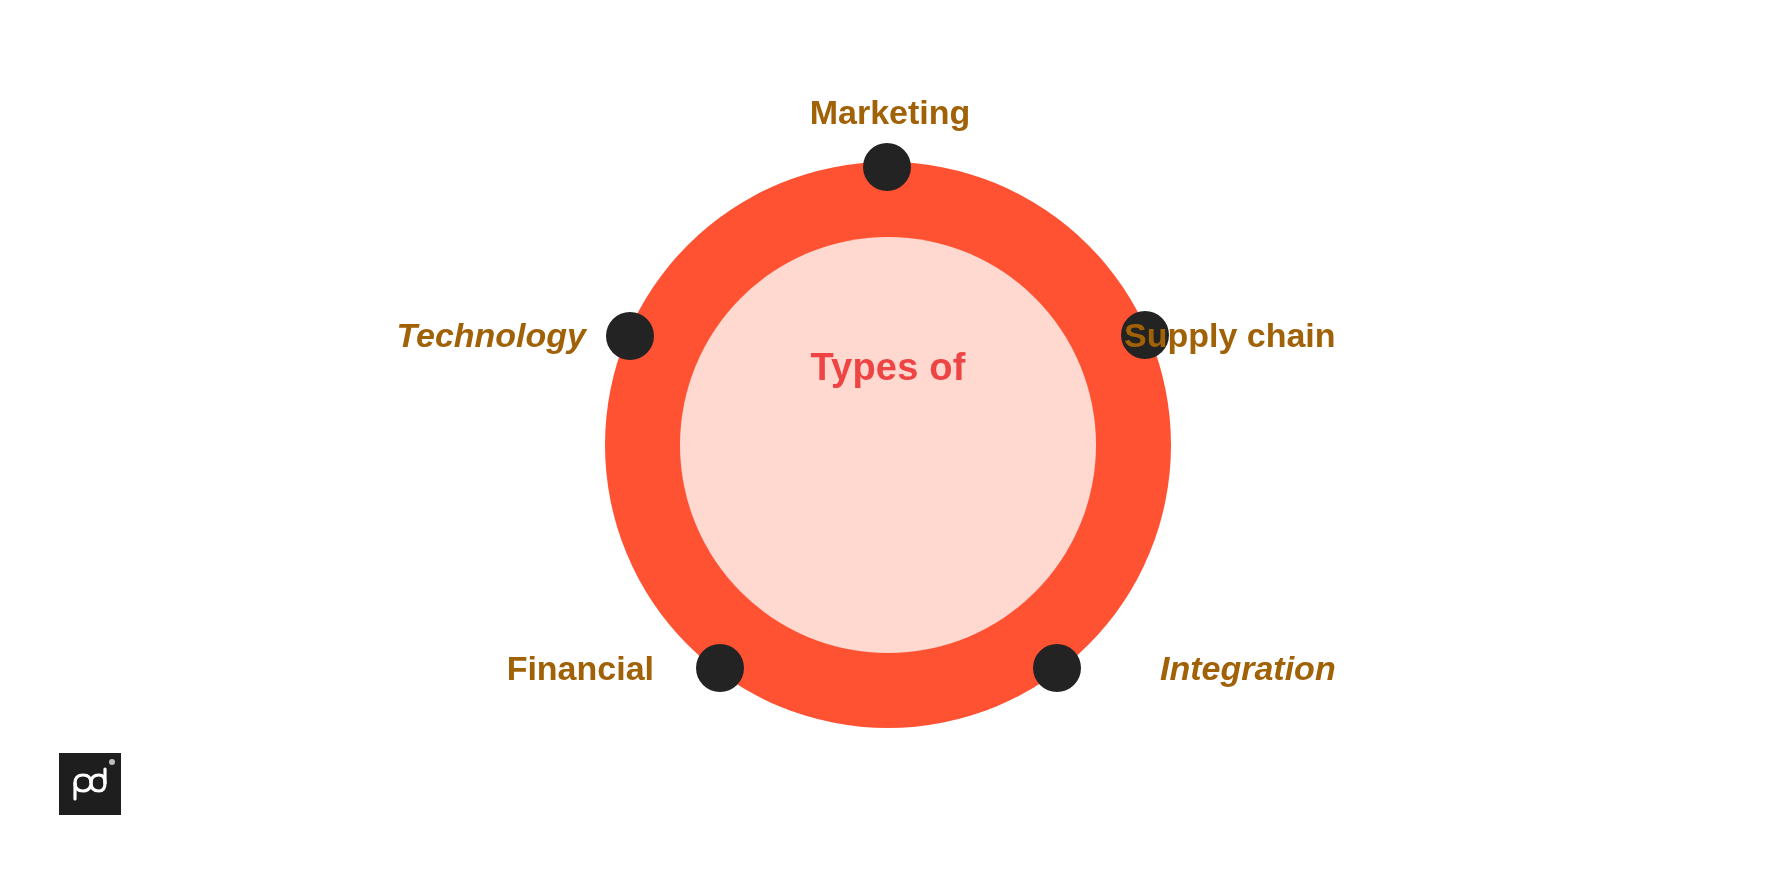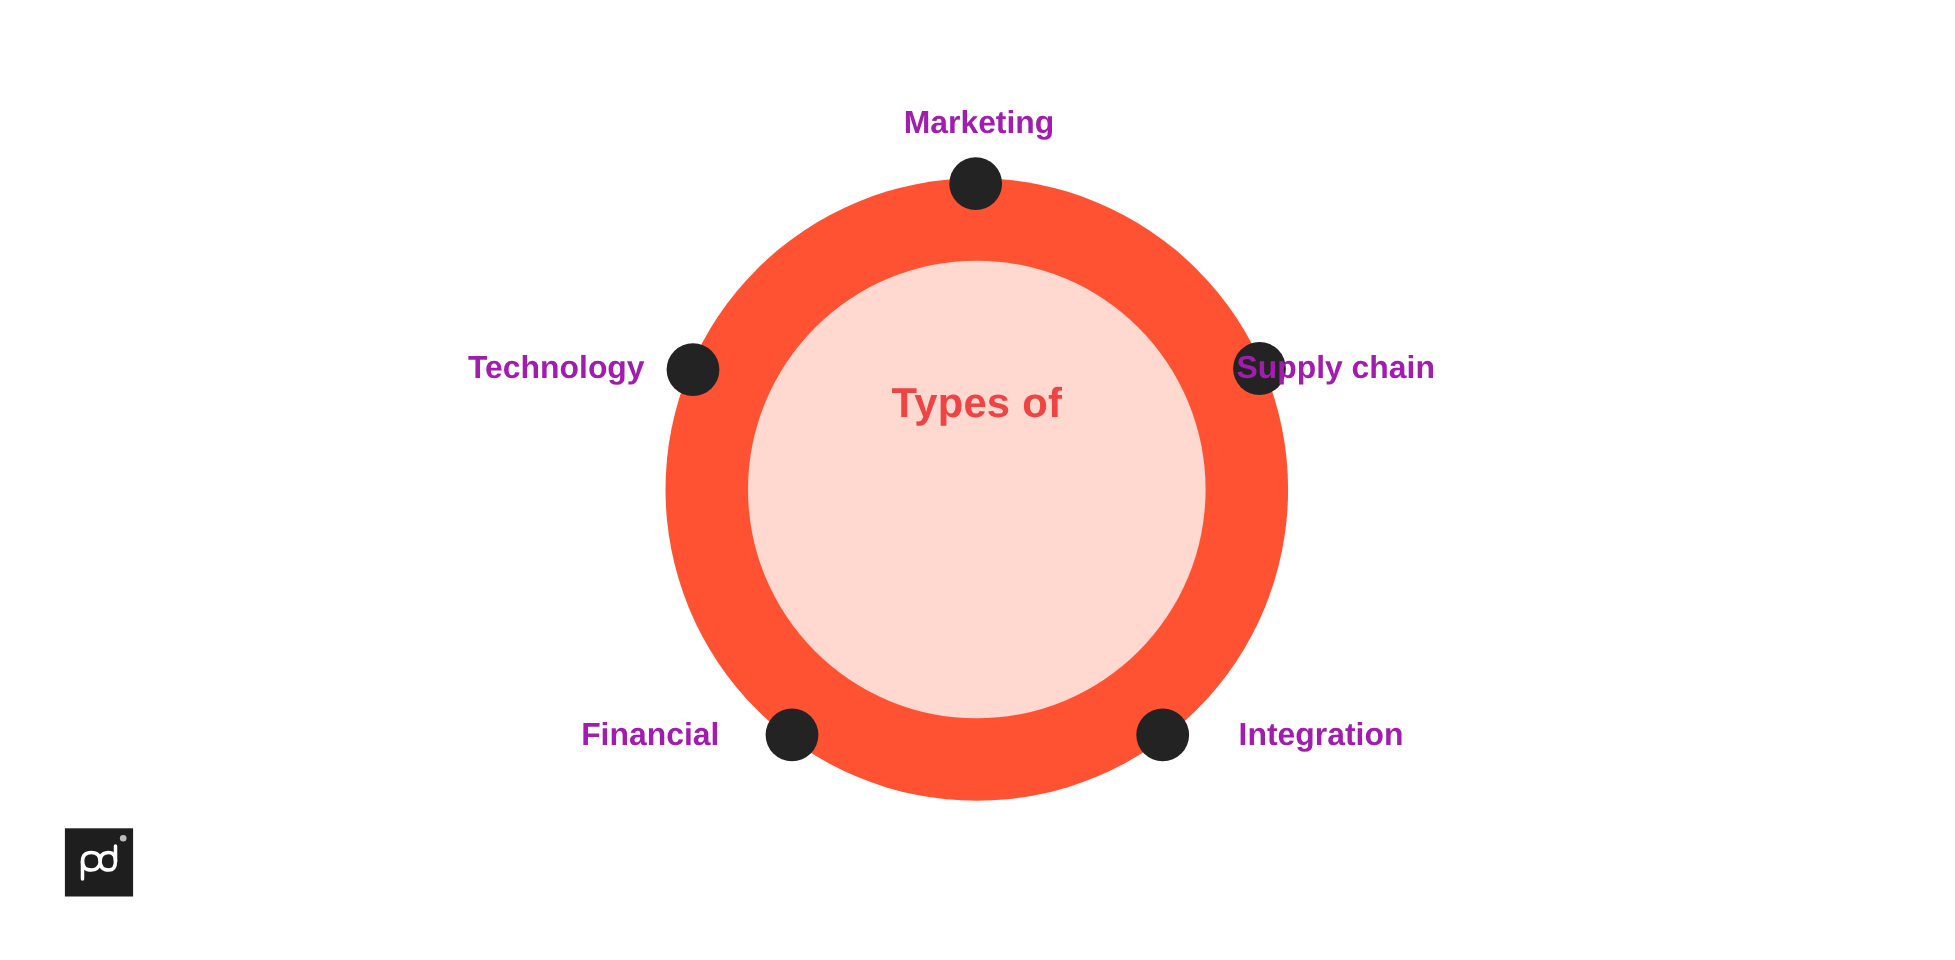--- a/index.html
+++ b/index.html
@@ -59,47 +59,49 @@
       position: absolute;
       width: 48px;
       height: 48px;
       border-radius: 50%;
       background: #232323;
       transform: translate(-50%, -50%);
     }
     .node-label {
       position: absolute;
       font-weight: bold;
-      font-size: 29px;
+      font-size: 34px;
       line-height: 40px;
-      color: #a21caf;
+      color: #a16207;
       white-space: nowrap;
     }
     .label-marketing {
       left: 890px;
       top: 92px;
       transform: translateX(-50%);
     }
     .label-technology {
       right: calc(1777px - 586px);
       top: 315px;
       text-align: right;
+      font-style: italic;
     }
     .label-supply {
       left: 1124px;
       top: 315px;
     }
     .label-financial {
       right: calc(1777px - 654px);
       top: 648px;
       text-align: right;
     }
     .label-integration {
-      left: 1126px;
+      left: 1160px;
       top: 648px;
+      font-style: italic;
     }
     .logo {
       position: absolute;
       left: 59px;
       top: 753px;
       width: 62px;
       height: 62px;
       background: #1e1e1e;
     }
     .logo svg {

